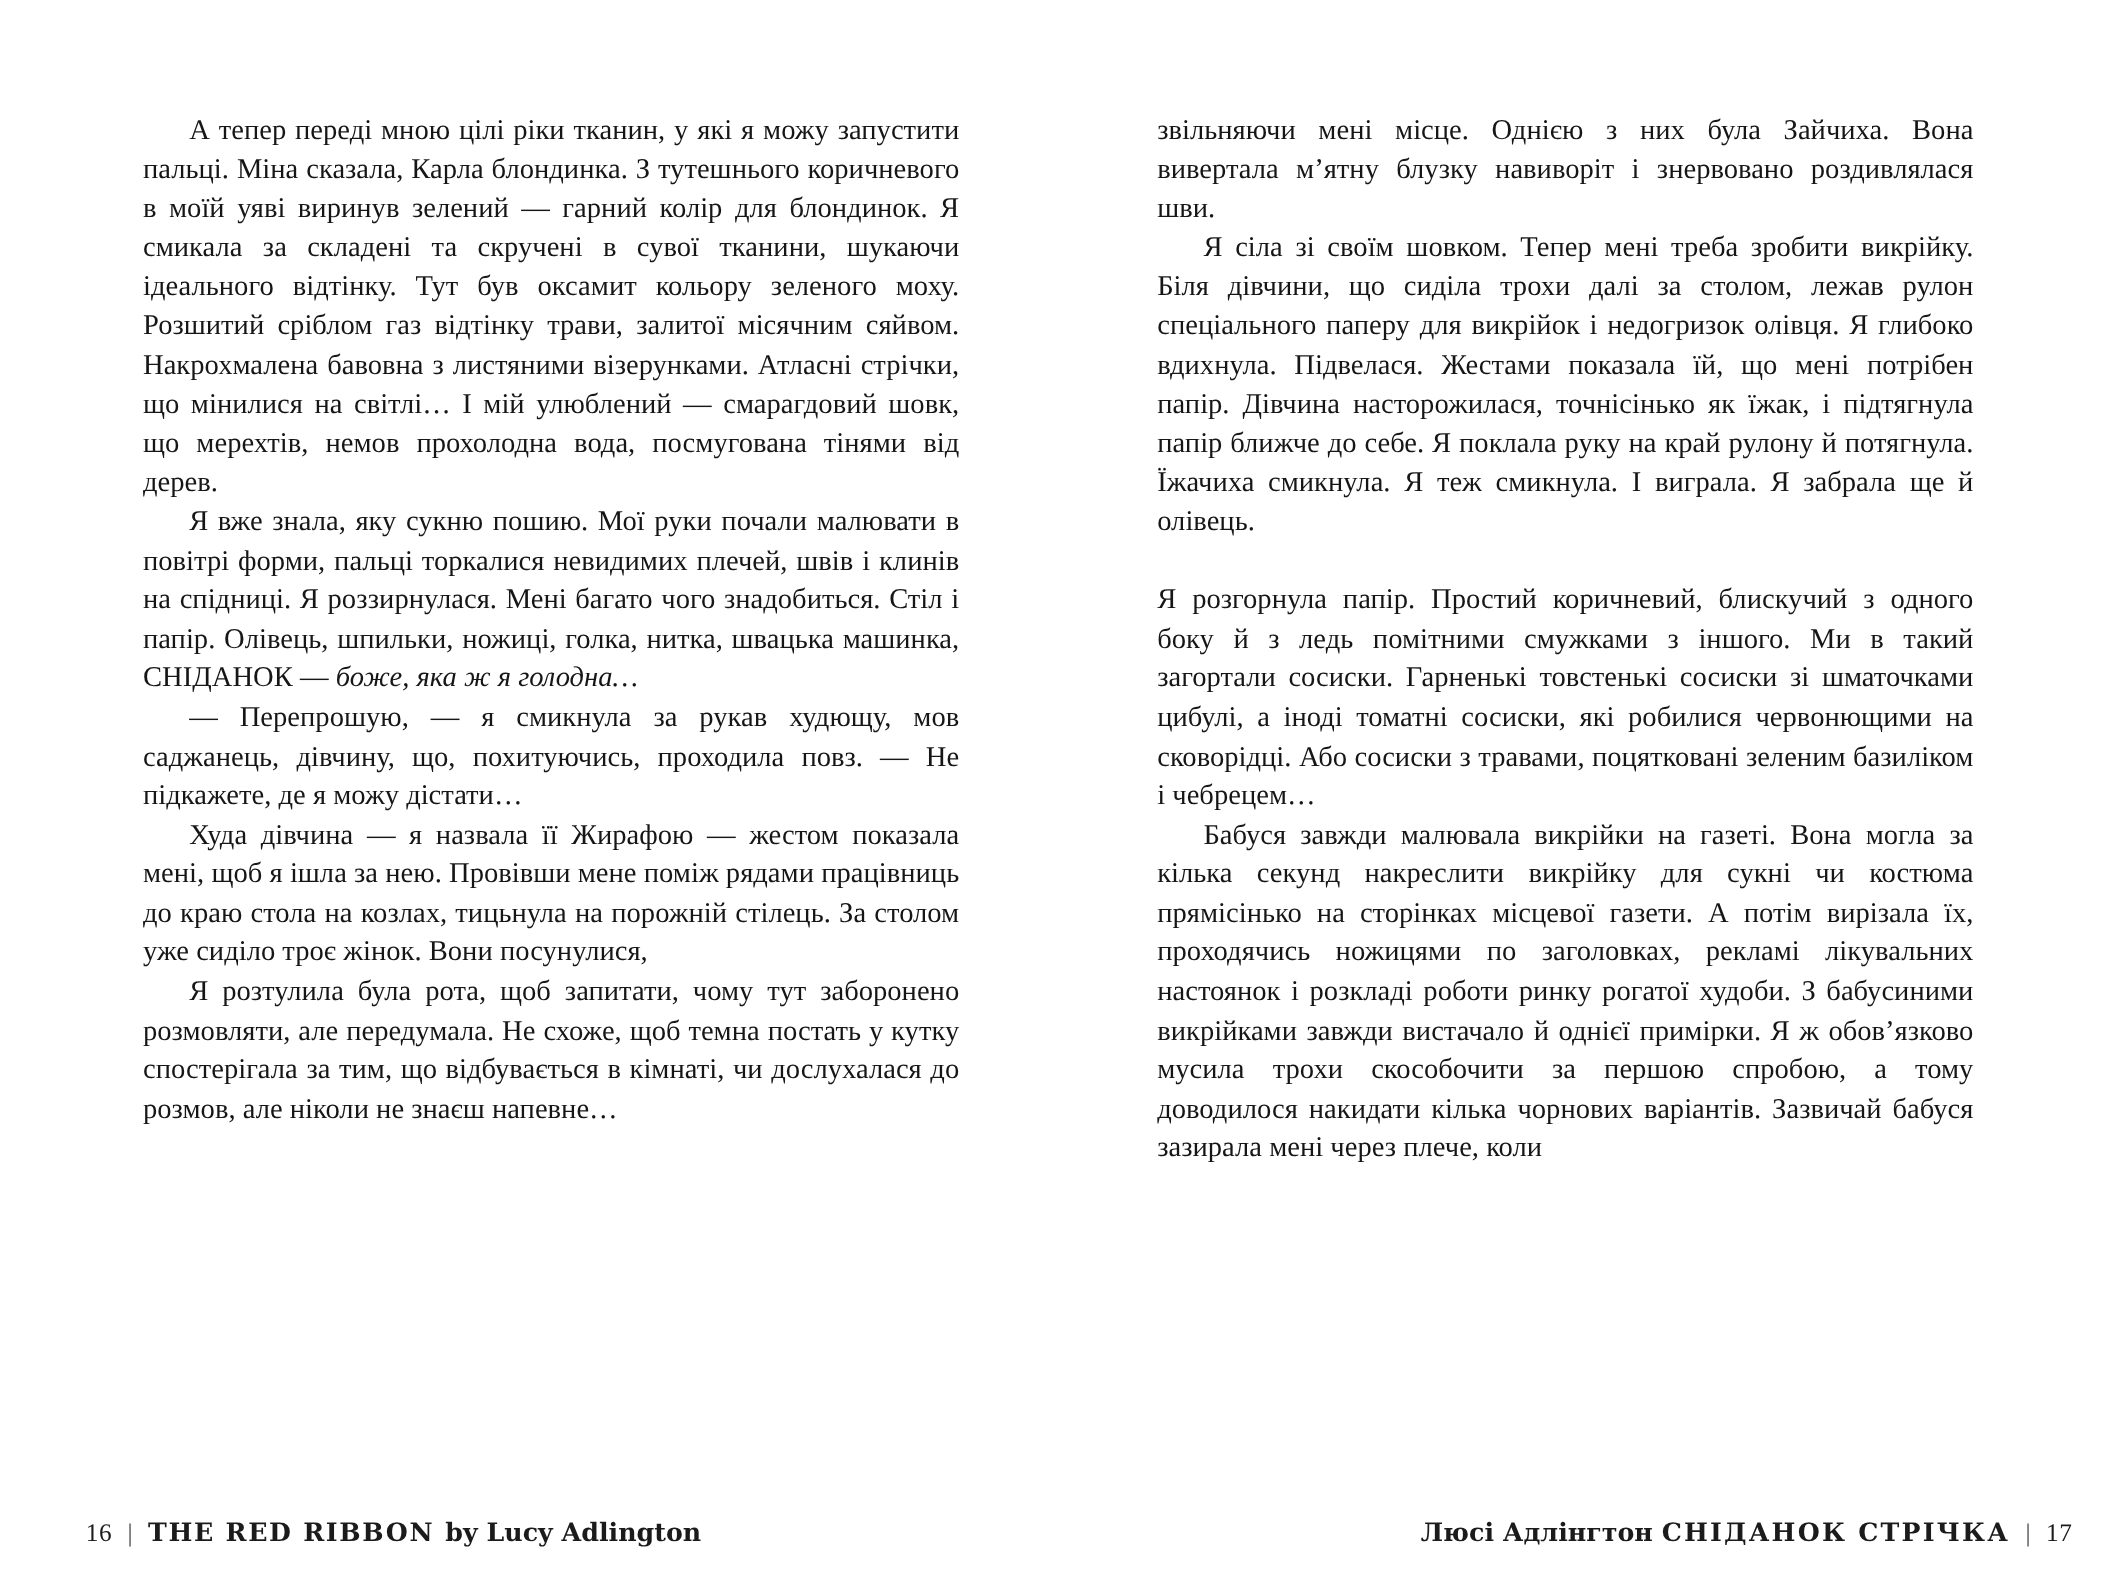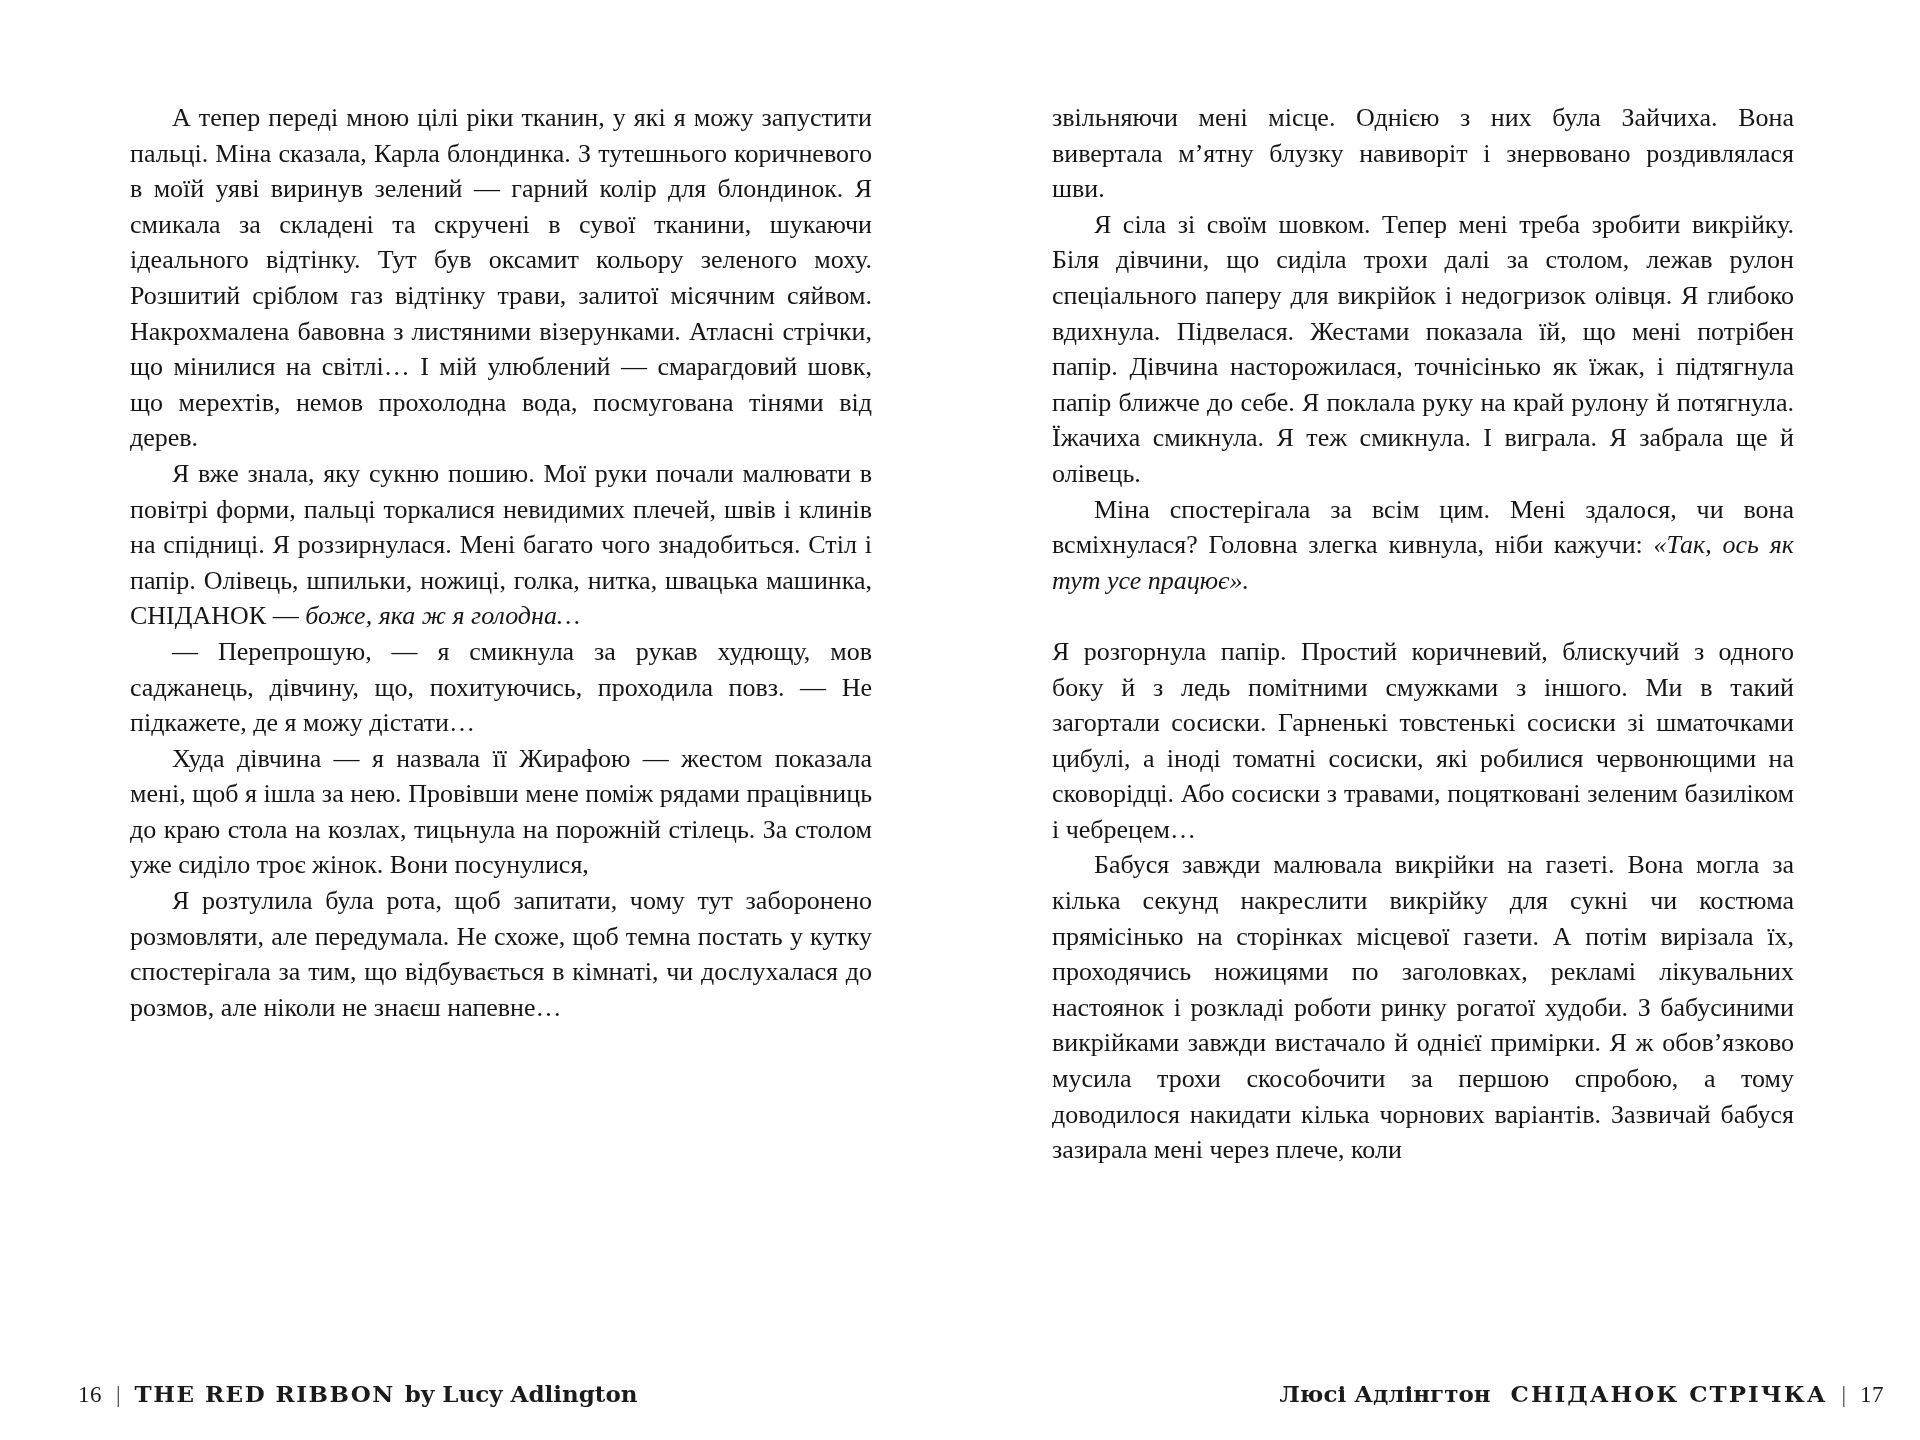--- a/index.html
+++ b/index.html
@@ -59,21 +59,21 @@
     letter-spacing: 1.5px;
   }
   .footer .author-en {
     font-family: "DejaVu Serif", serif;
     font-weight: bold;
     margin-left: 10px;
   }
   .footer .author-uk {
     font-family: "DejaVu Serif", serif;
     font-weight: bold;
-    margin-right: 20px;
+    margin-right: 8px;
   }
   .footer .title-uk {
     font-family: "DejaVu Serif", serif;
     font-weight: bold;
     letter-spacing: 2px;
   }
 </style>
 </head>
 <body>
 
@@ -83,21 +83,20 @@
       <p class="para indent"><span>А тепер переді мною цілі ріки тканин, у які я можу запустити пальці. Міна сказала, Карла блондинка. З тутешнього коричневого в моїй уяві виринув зелений — гарний колір для блондинок. Я смикала за складені та скручені в сувої тканини, шукаючи ідеального відтінку. Тут був оксамит кольору зеленого моху. Розшитий сріблом газ відтінку трави, залитої місячним сяйвом. Накрохмалена бавовна з листяними візерунками. Атласні стрічки, що мінилися на світлі… І мій улюблений — смарагдовий шовк, що мерехтів, немов прохолодна вода, посмугована тінями від дерев.</span></p>
       <p class="para indent"><span>Я вже знала, яку сукню пошию. Мої руки почали малювати в повітрі форми, пальці торкалися невидимих плечей, швів і клинів на спідниці. Я роззирнулася. Мені багато чого знадобиться. Стіл і папір. Олівець, шпильки, ножиці, голка, нитка, швацька машинка, СНІДАНОК — </span><span class="italic">боже, яка ж я голодна…</span></p>
       <p class="para indent"><span>— Перепрошую, — я смикнула за рукав худющу, мов саджанець, дівчину, що, похитуючись, проходила повз. — Не підкажете, де я можу дістати…</span></p>
       <p class="para indent"><span>Худа дівчина — я назвала її Жирафою — жестом показала мені, щоб я ішла за нею. Провівши мене поміж рядами працівниць до краю стола на козлах, тицьнула на порожній стілець. За столом уже сиділо троє жінок. Вони посунулися,</span></p>
       <p class="para indent"><span>Я розтулила була рота, щоб запитати, чому тут заборонено розмовляти, але передумала. Не схоже, щоб темна постать у кутку спостерігала за тим, що відбувається в кімнаті, чи дослухалася до розмов, але ніколи не знаєш напевне…</span></p>
     </div>
 
   <div class="page-text" id="right-text">
       <p class="para"><span>звільняючи мені місце. Однією з них була Зайчиха. Вона вивертала м’ятну блузку навиворіт і знервовано роздивлялася шви.</span></p>
       <p class="para indent"><span>Я сіла зі своїм шовком. Тепер мені треба зробити викрійку. Біля дівчини, що сиділа трохи далі за столом, лежав рулон спеціального паперу для викрійок і недогризок олівця. Я глибоко вдихнула. Підвелася. Жестами показала їй, що мені потрібен папір. Дівчина насторожилася, точнісінько як їжак, і підтягнула папір ближче до себе. Я поклала руку на край рулону й потягнула. Їжачиха смикнула. Я теж смикнула. І виграла. Я забрала ще й олівець.</span></p>
-      <p class="para indent"><span>Міна спостерігала за всім цим. Мені здалося, чи вона всміхнулася? Головна злегка кивнула, ніби кажучи: </span><span class="italic">«Так, ось як тут усе працює».</span></p>
       <p class="para space-before"><span>Я розгорнула папір. Простий коричневий, блискучий з одного боку й з ледь помітними смужками з іншого. Ми в такий загортали сосиски. Гарненькі товстенькі сосиски зі шматочками цибулі, а іноді томатні сосиски, які робилися червонющими на сковорідці. Або сосиски з травами, поцятковані зеленим базиліком і чебрецем…</span></p>
       <p class="para indent"><span>Бабуся завжди малювала викрійки на газеті. Вона могла за кілька секунд накреслити викрійку для сукні чи костюма прямісінько на сторінках місцевої газети. А потім вирізала їх, проходячись ножицями по заголовках, рекламі лікувальних настоянок і розкладі роботи ринку рогатої худоби. З бабусиними викрійками завжди вистачало й однієї примірки. Я ж обов’язково мусила трохи скособочити за першою спробою, а тому доводилося накидати кілька чорнових варіантів. Зазвичай бабуся зазирала мені через плече, коли</span></p>
     </div>
 
   <div class="footer footer-left">
     <span class="num">16</span><span class="divider">|</span><span class="title-en">THE RED RIBBON</span><span class="author-en">by Lucy Adlington</span>
   </div>
 
   <div class="footer footer-right">
     <span class="author-uk">Люсі Адлінгтон</span><span class="title-uk">СНІДАНОК СТРІЧКА</span><span class="divider">|</span><span class="num">17</span>

